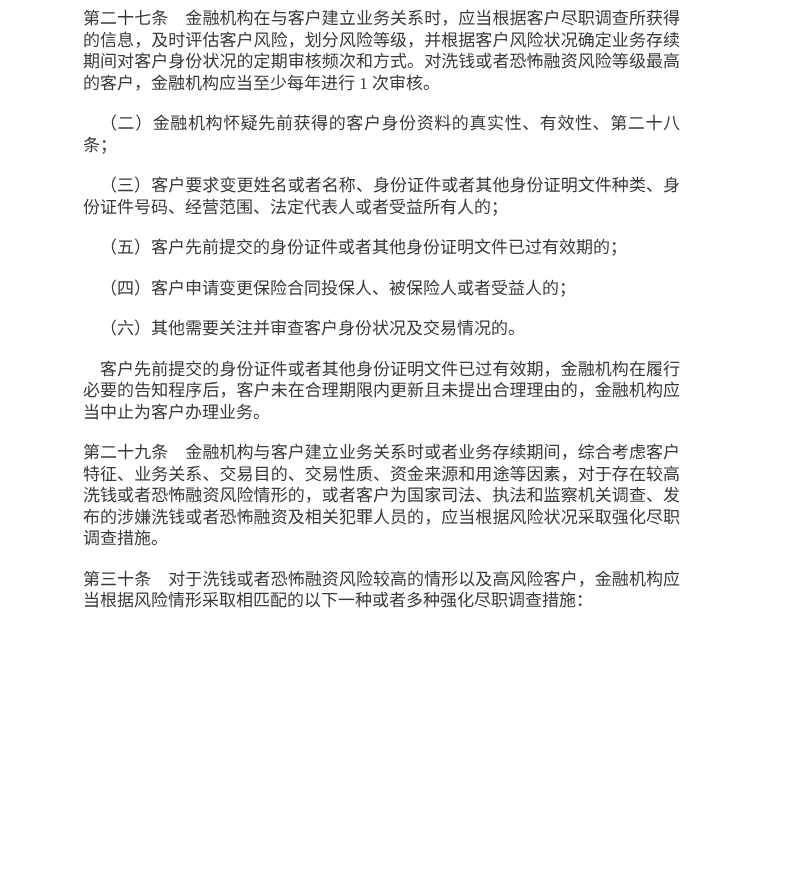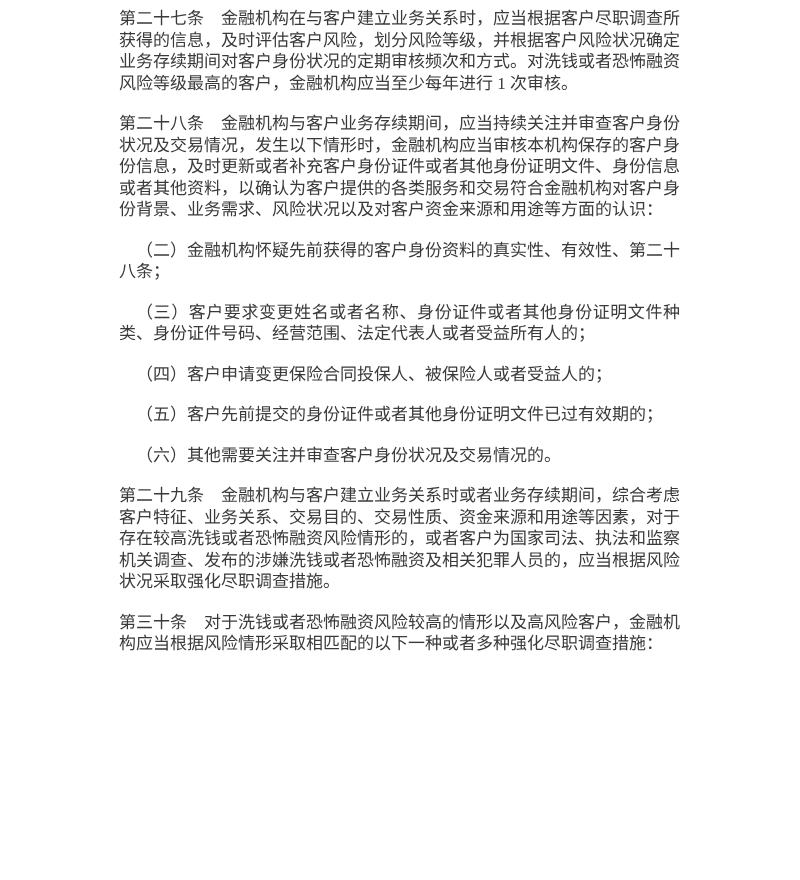--- a/index.html
+++ b/index.html
@@ -9,21 +9,21 @@
   html, body {
     margin: 0;
     padding: 0;
     background: var(--page-bg);
   }
   .page {
     position: relative;
     width: 800px;
     height: 880px;
     box-sizing: border-box;
-    padding: 8px 120px 0 119px;
+    padding: 8px 120px 0 83px;
     background: var(--page-bg);
     overflow: hidden;
   }
   .page p {
     margin: 0 0 19px 0;
     font-family: "Liberation Serif", "DejaVu Serif", serif;
     font-size: 17px;
     line-height: 21.5px;
     color: var(--text-color);
     text-align: justify;
@@ -31,22 +31,22 @@
   }
   .page p.indent {
     text-indent: 1em;
   }
 </style>
 </head>
 <body>
 
 <div class="page">
   <p>第二十七条　金融机构在与客户建立业务关系时，应当根据客户尽职调查所获得的信息，及时评估客户风险，划分风险等级，并根据客户风险状况确定业务存续期间对客户身份状况的定期审核频次和方式。对洗钱或者恐怖融资风险等级最高的客户，金融机构应当至少每年进行 1 次审核。</p>
-  <p>第二十八条　金融机构与客户业务存续期间，应当持续关注并审查客户身份状况及交易情况，发生以下情形时，金融机构应当审核本机构保存的客户身份信息，及时更新或者补充客户身份证件或者其他身份证明文件、身份信息或者其他资料，以确认为客户提供的各类服务和交易符合金融机构对客户身份背景、业务需求、风险状况以及对客户资金来源和用途等方面的认识：</p>
   <p class="indent">（二）金融机构怀疑先前获得的客户身份资料的真实性、有效性、第二十八条；</p>
   <p class="indent">（三）客户要求变更姓名或者名称、身份证件或者其他身份证明文件种类、身份证件号码、经营范围、法定代表人或者受益所有人的；</p>
+  <p class="indent">（五）客户先前提交的身份证件或者其他身份证明文件已过有效期的；</p>
   <p class="indent">（四）客户申请变更保险合同投保人、被保险人或者受益人的；</p>
-  <p class="indent">（五）客户先前提交的身份证件或者其他身份证明文件已过有效期的；</p>
   <p class="indent">（六）其他需要关注并审查客户身份状况及交易情况的。</p>
+  <p class="indent">客户先前提交的身份证件或者其他身份证明文件已过有效期，金融机构在履行必要的告知程序后，客户未在合理期限内更新且未提出合理理由的，金融机构应当中止为客户办理业务。</p>
   <p>第二十九条　金融机构与客户建立业务关系时或者业务存续期间，综合考虑客户特征、业务关系、交易目的、交易性质、资金来源和用途等因素，对于存在较高洗钱或者恐怖融资风险情形的，或者客户为国家司法、执法和监察机关调查、发布的涉嫌洗钱或者恐怖融资及相关犯罪人员的，应当根据风险状况采取强化尽职调查措施。</p>
   <p>第三十条　对于洗钱或者恐怖融资风险较高的情形以及高风险客户，金融机构应当根据风险情形采取相匹配的以下一种或者多种强化尽职调查措施：</p>
 
 </div>
 
 </body></html>

